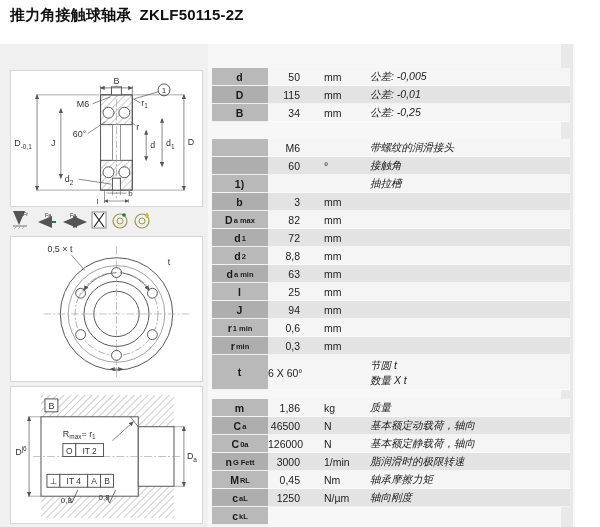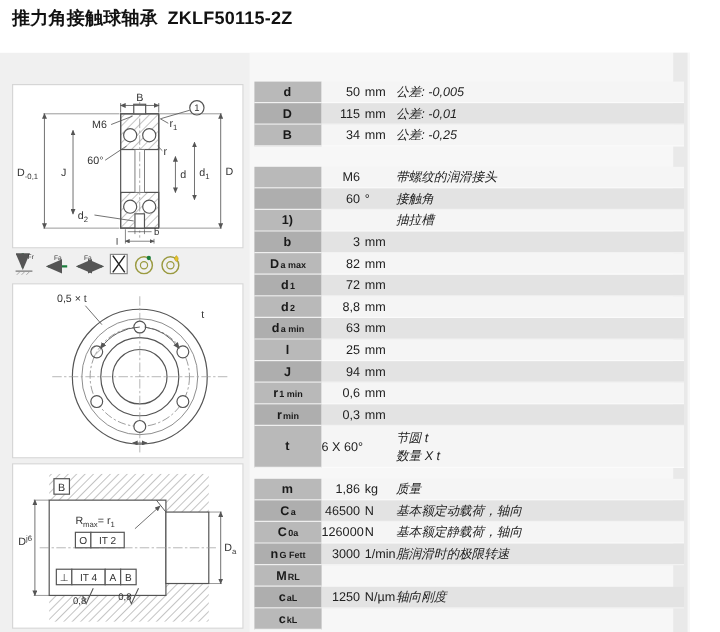--- a/index.html
+++ b/index.html
@@ -31,21 +31,21 @@
   .iconsrow { position:absolute; left:12px; top:209px; width:160px; height:22px; }
   svg text { font-family:"Liberation Sans", sans-serif; fill:#333; }
   
   .sect { position:absolute; left:212px; width:358px; }
   .s1 { top:68px; } .s2 { top:139px; } .s3 { top:399px; }
   .trow { display:flex; height:18px; font-size:10.5px; }
   .trow.tall { height:35px; }
   .tlabel { width:56px; display:flex; align-items:center; justify-content:center;
             font-weight:bold; color:#1a1a1a; border-bottom:1px solid rgba(255,255,255,.8); }
   .tlabel sub { font-size:7.5px; margin-left:1px; position:relative; top:1px; }
-  .tvals { flex:1; display:flex; align-items:center; border-bottom:1px solid rgba(255,255,255,.55); }
+  .tvals { flex:1; display:flex; align-items:center; border-bottom:1px solid rgba(255,255,255,.55);gap:20px; }
   .tall .tvals { align-items:center; padding-top:2px; }
   .tnum { width:32px; text-align:right; white-space:nowrap; }
   .tunit { width:26px; padding-left:4px; white-space:nowrap; }
   .tdesc { padding-left:4px; white-space:nowrap;font-style:italic; }
   .tdesc .line { display:block; line-height:15px; }
   .r-light .tlabel { background:#b9b9b9; } .r-light .tvals { background:#f5f5f5; }
   .r-dark  .tlabel { background:#aeaeae; } .r-dark  .tvals { background:#e3e3e3; }
 </style>
 </head>
 <body>
@@ -460,20 +460,25 @@
           <span class="tnum">3000</span>
           <span class="tunit">1/min</span>
           <span class="tdesc">脂润滑时的极限转速</span>
         </div>
     </div>
     <div class="trow r-light">
       <div class="tlabel">
           <span>M</span>
           <sub>RL</sub>
         </div>
+      <div class="tvals">
+          <span class="tnum">0,45</span>
+          <span class="tunit">Nm</span>
+          <span class="tdesc">轴承摩擦力矩</span>
+        </div>
     </div>
     <div class="trow r-dark">
       <div class="tlabel">
           <span>c</span>
           <sub>aL</sub>
         </div>
       <div class="tvals">
           <span class="tnum">1250</span>
           <span class="tunit">N/µm</span>
           <span class="tdesc">轴向刚度</span>

